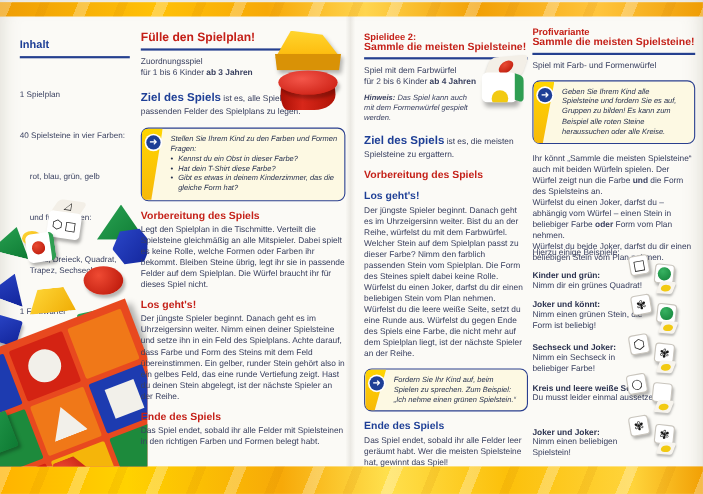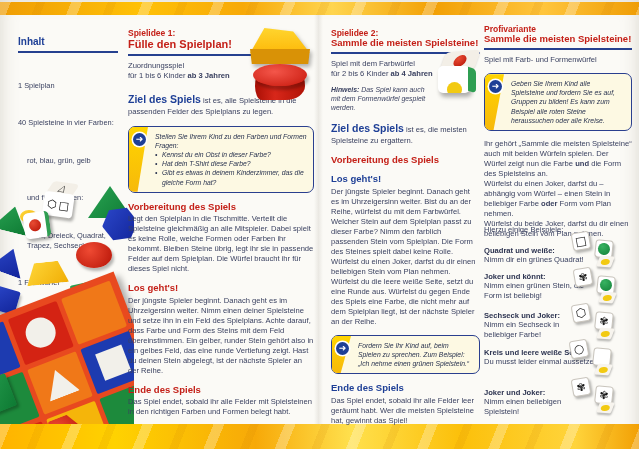--- a/index.html
+++ b/index.html
@@ -194,21 +194,20 @@
         <div class="cell" style="background:#d42313"></div>
         <div class="cell" style="background:#f5b50a"></div>
         <div class="cell" style="background:#1d8a3c"></div>
       </div>
       <div class="on-board piece sq green-grad shadow" style="left:2px;top:56px;width:40px;height:34px"></div>
       <div class="on-board piece hex red-grad shadow" style="left:56px;top:116px;width:38px;height:34px"></div>
     </div>
   </div>
 
   <div class="col" id="col-s1">
-    <div class="kicker">Spielidee 1:</div>
     <div class="title" style="width:152px">Fülle den Spielplan!</div>
     <div class="body-t">Zuordnungsspiel</div>
     <div class="body-t"><span>für 1 bis 6 Kinder </span><span class="bold">ab 3 Jahren</span></div>
     <p class="body-t" style="margin-top:12px"><span class="lead-label">Ziel des Spiels</span><span> ist es, alle Spielsteine in die passenden Felder des Spielplans zu legen.</span></p>
     <div class="callout" style="margin-top:9px">
       <div class="strip"></div>
       <div class="badge">➜</div>
       <div>Stellen Sie Ihrem Kind zu den Farben und Formen Fragen:</div>
       <div class="bullet"><span class="bmark">•</span><span>Kennst du ein Obst in dieser Farbe?</span></div>
       <div class="bullet"><span class="bmark">•</span><span>Hat dein T-Shirt diese Farbe?</span></div>
@@ -262,27 +261,27 @@
 
   <div class="col" id="col-profi">
     <div class="kicker">Profivariante</div>
     <div class="title small">Sammle die meisten Spielsteine!</div>
     <div class="body-t">Spiel mit Farb- und Formenwürfel</div>
     <div class="callout" style="margin-top:8px">
       <div class="strip"></div>
       <div class="badge">➜</div>
       <div>Geben Sie Ihrem Kind alle Spielsteine und fordern Sie es auf, Gruppen zu bilden! Es kann zum Beispiel alle roten Steine heraussuchen oder alle Kreise.</div>
     </div>
-    <p class="body-t" style="margin-top:8px"><span>Ihr gehört „Sammle die meisten Spielsteine“ auch mit beiden Würfeln spielen. Der Würfel zeigt nun die Farbe </span><span class="bold">und</span><span> die Form des Spielsteins an.</span></p>
+    <p class="body-t" style="margin-top:8px"><span>Ihr könnt „Sammle die meisten Spielsteine“ auch mit beiden Würfeln spielen. Der Würfel zeigt nun die Farbe </span><span class="bold">und</span><span> die Form des Spielsteins an.</span></p>
     <p class="body-t"><span>Würfelst du einen Joker, darfst du – abhängig vom Würfel – einen Stein in beliebiger Farbe </span><span class="bold">oder</span><span> Form vom Plan nehmen.</span></p>
     <p class="body-t">Würfelst du beide Joker, darfst du dir einen beliebigen Stein vom Plan nehmen.</p>
     <p class="body-t" style="position:absolute;top:201px">Hierzu einige Beispiele:</p>
 
     <div class="ex" style="top:222px">
-      <span class="ex-title">Quadrat und weiße:</span>
+      <span class="ex-title">Kinder und grün:</span>
       <span class="ex-desc">Nimm dir ein grünes Quadrat!</span>
     </div>
     <div class="ex" style="top:248px">
       <span class="ex-title">Joker und könnt:</span>
       <span class="ex-desc">Nimm einen grünen Stein, die Form ist beliebig!</span>
     </div>
     <div class="ex" style="top:287px">
       <span class="ex-title">Sechseck und Joker:</span>
       <span class="ex-desc">Nimm ein Sechseck in beliebiger Farbe!</span>
     </div>

